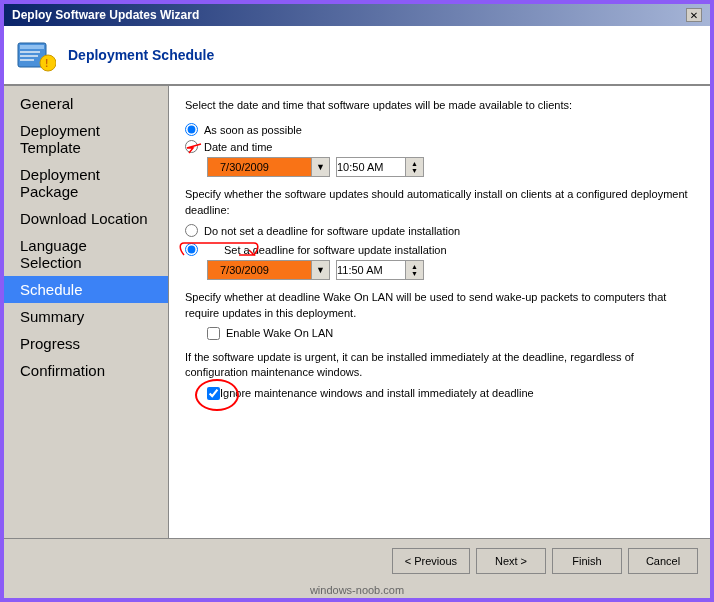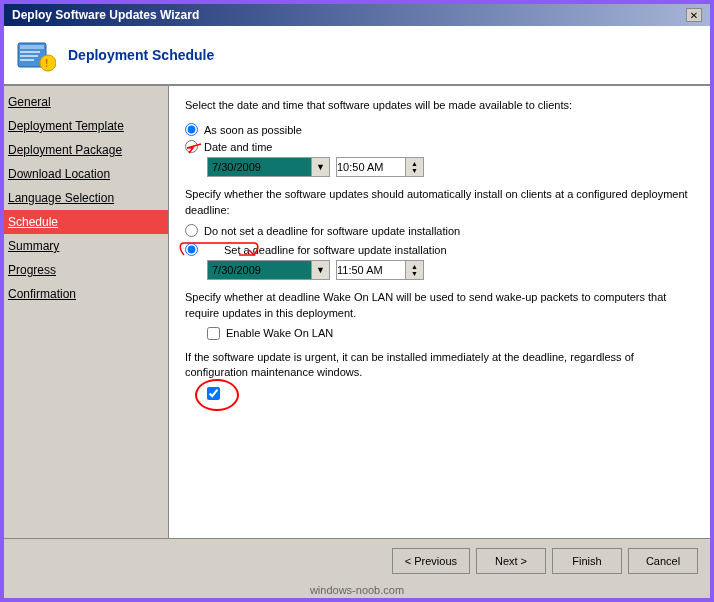--- a/index.html
+++ b/index.html
@@ -66,28 +66,27 @@
     }
 
     .sidebar {
       width: 165px;
       background: #d4d0c8;
       border-right: 1px solid #888;
       padding-top: 4px;
     }
 
     .sidebar-item {
-      padding: 5px 4px;
-      font-size: 12px;
+      padding: 5px 16px;
+      font-size: 15px;
       color: #000;
       cursor: pointer;
-      text-decoration: underline;
     }
     .sidebar-item.active {
-      background: #ef4444;
+      background: #3b82f6;
       color: white;
     }
 
     .content-area {
       flex: 1;
       background: #ffffff;
       padding: 12px 16px;
       overflow-y: auto;
     }
 
@@ -186,23 +185,23 @@
     .picker-container {
       display: flex;
       align-items: center;
       margin: 4px 0 4px 22px;
       gap: 0;
     }
     .picker-date {
       width: 105px;
       height: 20px;
       border: 1px solid #999;
-      background: #0f766e;
-      font-size: 11px;
-      padding: 2px 4px;
+      background: #f97316;
+      font-size: 11px;
+      padding: 2px 12px;
       outline: none;
     }
     .picker-date-btn {
       width: 18px;
       height: 20px;
       background: #e0ddd5;
       border: 1px solid #999;
       border-left: none;
       cursor: pointer;
       display: flex;
@@ -333,20 +332,21 @@
       <div class="checkbox-row">
         <input type="checkbox" id="wakeup" style="">
         <label for="wakeup">Enable Wake On LAN</label>
       </div>
 
       <div class="urgent-desc">If the software update is urgent, it can be installed immediately at the deadline, regardless of configuration maintenance windows.</div>
 
       <div class="ignore-checkbox-row">
         <div class="circle-annotation2"></div>
         <input type="checkbox" id="ignoremaint" checked="" style="">
+        <label for="ignoremaint">Ignore maintenance windows and install immediately at deadline</label>
       </div>
 
     </div>
   </div>
 
   <div class="footer">
     <button class="footer-btn">&lt; Previous</button>
     <button class="footer-btn">Next &gt;</button>
     <button class="footer-btn">Finish</button>
     <button class="footer-btn">Cancel</button>

